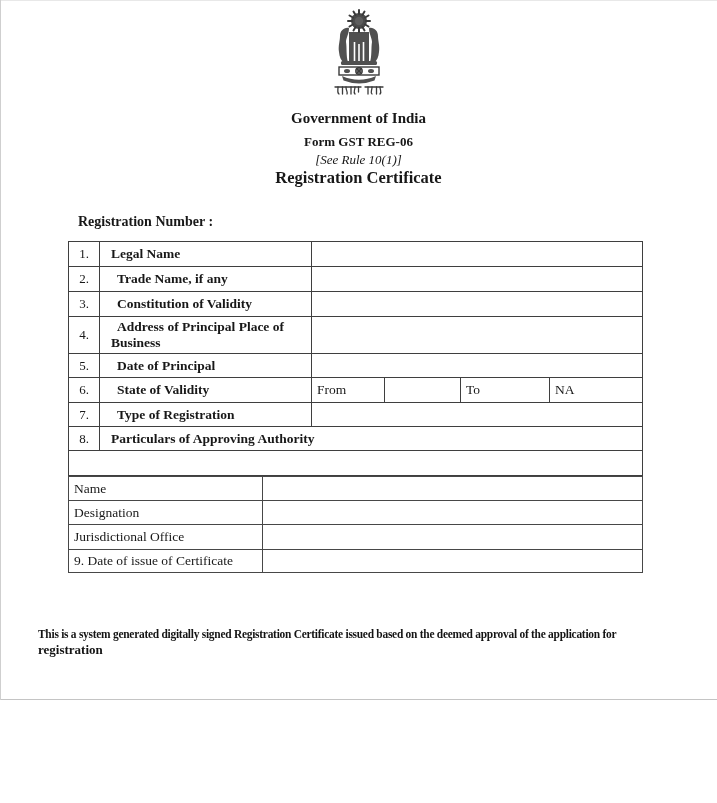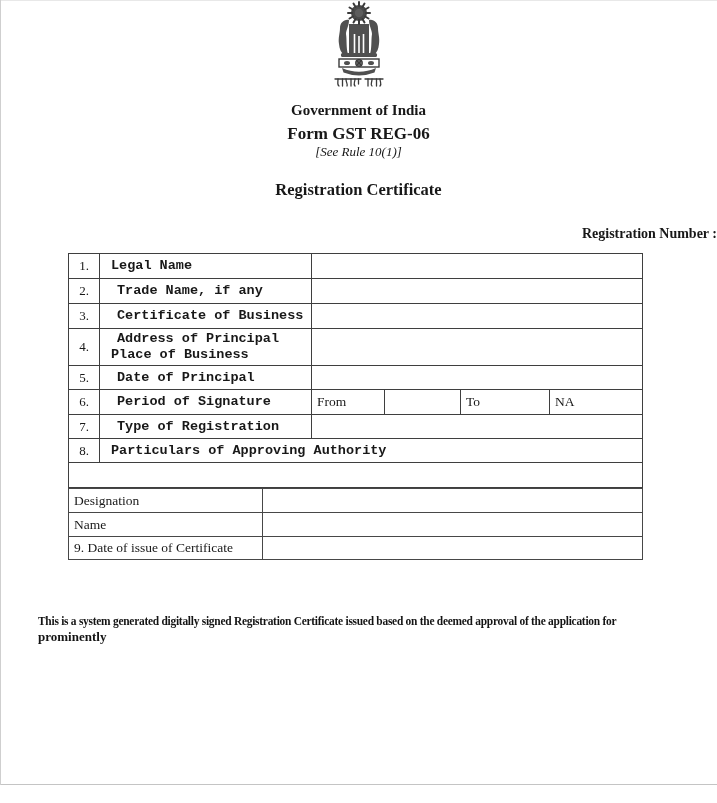--- a/index.html
+++ b/index.html
@@ -1,42 +1,43 @@
 <!DOCTYPE html>
 <html><head>
 <meta charset="utf-8">
 <title>Form GST REG-06</title>
 <style>
   * { margin:0; padding:0; box-sizing:border-box; }
   html,body { background:#ffffff; }
   body { width:717px; height:803px; }
   .sheet {
     position:relative;
-    width:717px; height:785px;
+    width:717px; height:700px;
     background:#ffffff;
     font-family:"Liberation Serif","DejaVu Serif",serif;
     color:#181818;
     overflow:hidden;
     box-shadow: inset 1px 0 0 #cfcfcf, inset 0 -1px 0 #c4c4c4, inset 0 1px 0 #e8e8e8;
+    padding-top:8px;
   }
   .emblem-wrap { width:100%; height:90px; text-align:center; }
   .headings { text-align:center; }
   .h-govt  { font-size:15px;  font-weight:bold; margin-top:12px; line-height:17px; }
-  .h-form  { font-size:17px;  font-weight:bold; margin-top:5px;  line-height:20px; }
+  .h-form  { font-size:13px;  font-weight:bold; margin-top:5px;  line-height:20px; }
   .h-rule  { font-size:13px;  font-style:italic; line-height:16px; }
-  .h-title { font-size:16.5px;font-weight:bold; margin-top:20px; line-height:19px; }
-  .reg-num { font-size:14px; font-weight:bold; margin:27px 0 0 78px; line-height:16px;text-align:right; }
+  .h-title { font-size:16.5px;font-weight:bold; line-height:19px; }
+  .reg-num { font-size:14px; font-weight:bold; margin:27px 0 0 78px; line-height:16px; }
 
   table { border-collapse:collapse; table-layout:fixed; }
   td { border:1.6px solid #3f3f3f; font-size:13.5px; line-height:16px;
        padding:0 4px; vertical-align:middle; overflow:hidden; }
 
   .t1 { width:574px; margin:11px 0 0 68px; }
   .t1 .num { text-align:center; font-size:13px; font-weight:normal; }
-  .t1 .lbl { font-weight:bold; padding-left:11px;font-family:Liberation Mono, monospace; }
+  .t1 .lbl { font-weight:bold; padding-left:11px; }
   .t1 .indent { text-indent:6px; }
   .t1 .plain { font-weight:normal; padding-left:5px;margin-top:18px; }
 
   .t2 { width:574px; margin:0 0 0 68px; }
   .t2 td { font-weight:normal; padding-left:5px; border-color:#474747; }
   .t2 .sig-cell { vertical-align:top; padding-top:3px; height:94px; }
   .t2 .lbl2 { }
 
   .footer { margin:53px 0 18px 38px; font-weight:bold; font-size:13px;
             line-height:15.5px; color:#141414; }
@@ -145,36 +146,36 @@
       <td class="lbl">Legal Name</td>
       <td class="val" colspan="4"></td>
     </tr>
     <tr style="height:25px">
       <td class="num">2.</td>
       <td class="lbl indent">Trade Name, if any</td>
       <td class="val" colspan="4"></td>
     </tr>
     <tr style="height:25px">
       <td class="num">3.</td>
-      <td class="lbl indent">Certificate of Business</td>
+      <td class="lbl indent">Constitution of Validity</td>
       <td class="val" colspan="4"></td>
     </tr>
     <tr style="height:37px">
       <td class="num">4.</td>
       <td class="lbl indent">Address of Principal Place of Business</td>
       <td class="val" colspan="4"></td>
     </tr>
     <tr style="height:24px">
       <td class="num">5.</td>
       <td class="lbl indent">Date of Principal</td>
       <td class="val" colspan="4"></td>
     </tr>
     <tr style="height:25px">
       <td class="num">6.</td>
-      <td class="lbl indent">Period of Signature</td>
+      <td class="lbl indent">State of Validity</td>
       <td class="plain">From</td>
       <td class="plain"></td>
       <td class="plain">To</td>
       <td class="plain">NA</td>
     </tr>
     <tr style="height:24px">
       <td class="num">7.</td>
       <td class="lbl indent">Type of Registration</td>
       <td class="val" colspan="4"></td>
     </tr>
@@ -188,32 +189,36 @@
   </tbody>
     </table>
 
   <table class="t2">
     <colgroup>
         <col style="width:194px">
         <col style="width:380px">
       </colgroup>
     <tbody>
     <tr style="height:24px">
+      <td class="lbl2">Name</td>
+      <td></td>
+    </tr>
+    <tr style="height:24px">
       <td class="lbl2">Designation</td>
       <td></td>
     </tr>
-    <tr style="height:24px">
-      <td class="lbl2">Name</td>
+    <tr style="height:25px">
+      <td class="lbl2">Jurisdictional Office</td>
       <td></td>
     </tr>
     <tr style="height:23px">
       <td class="lbl2">9. Date of issue of Certificate</td>
       <td></td>
     </tr>
   </tbody>
     </table>
 
   <div class="footer">
     <span class="squeeze">This is a system generated digitally signed Registration Certificate issued based on the deemed approval of the application for</span>
-    <span class="l2">prominently</span>
+    <span class="l2">registration</span>
   </div>
 
 </div>
 
 </body></html>

